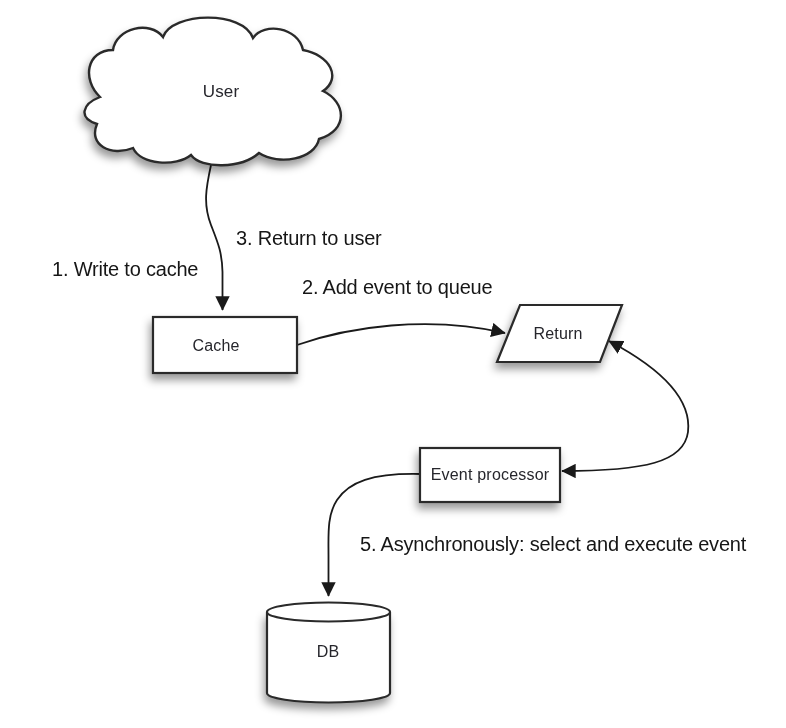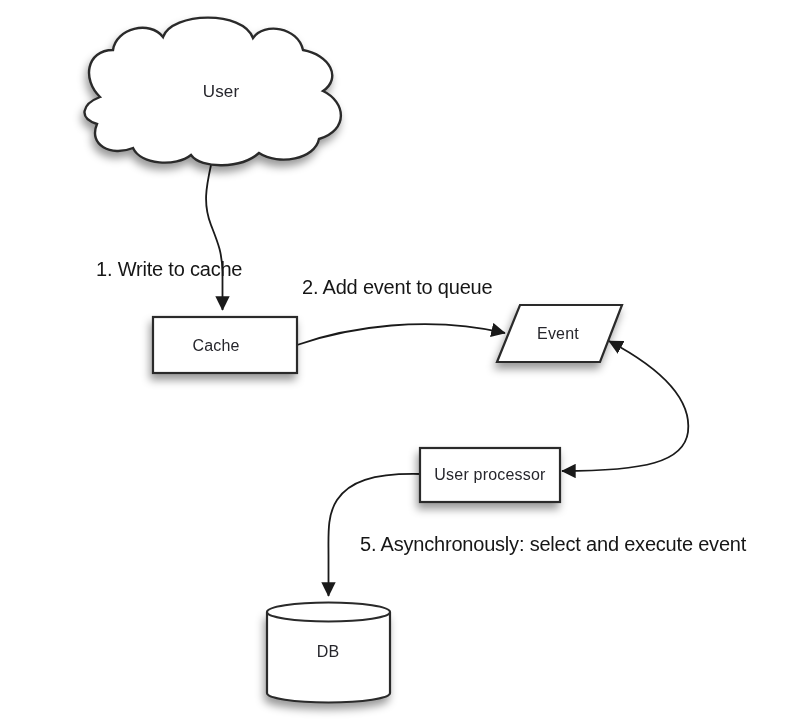--- a/index.html
+++ b/index.html
@@ -85,21 +85,22 @@
 
       <g>
         <path class="shape" stroke-width="2.2" d="M 267 612 L 267 693 A 61.5 9.5 0 0 0 390 693 L 390 612"></path>
         <ellipse class="shape shape-thin" stroke-width="2.2" cx="328.5" cy="612" rx="61.5" ry="9.5"></ellipse>
       </g>
     </g>
   </svg>
 
   <div class="node-label user" style="left:221px; top:92px;">User</div>
   <div class="node-label" style="left:216px; top:346px;">Cache</div>
-  <div class="node-label" style="left:558px; top:334px;">Event</div>
-  <div class="node-label" style="left:490px; top:475px;">User processor</div>
+  <div class="node-label" style="left:558px; top:334px;">Return</div>
+  <div class="node-label" style="left:490px; top:475px;">Event processor</div>
   <div class="node-label" style="left:328px; top:652px;">DB</div>
 
-  <div class="edge-label" style="left:52px; top:258px;margin-left:44px;">1. Write to cache</div>
+  <div class="edge-label" style="left:52px; top:258px;">1. Write to cache</div>
+  <div class="edge-label" style="left:236px; top:227px;">3. Return to user</div>
   <div class="edge-label" style="left:302px; top:276px;">2. Add event to queue</div>
   <div class="edge-label" style="left:360px; top:533px;">5. Asynchronously: select and execute event</div>
 
 </div>
 
 </body></html>

